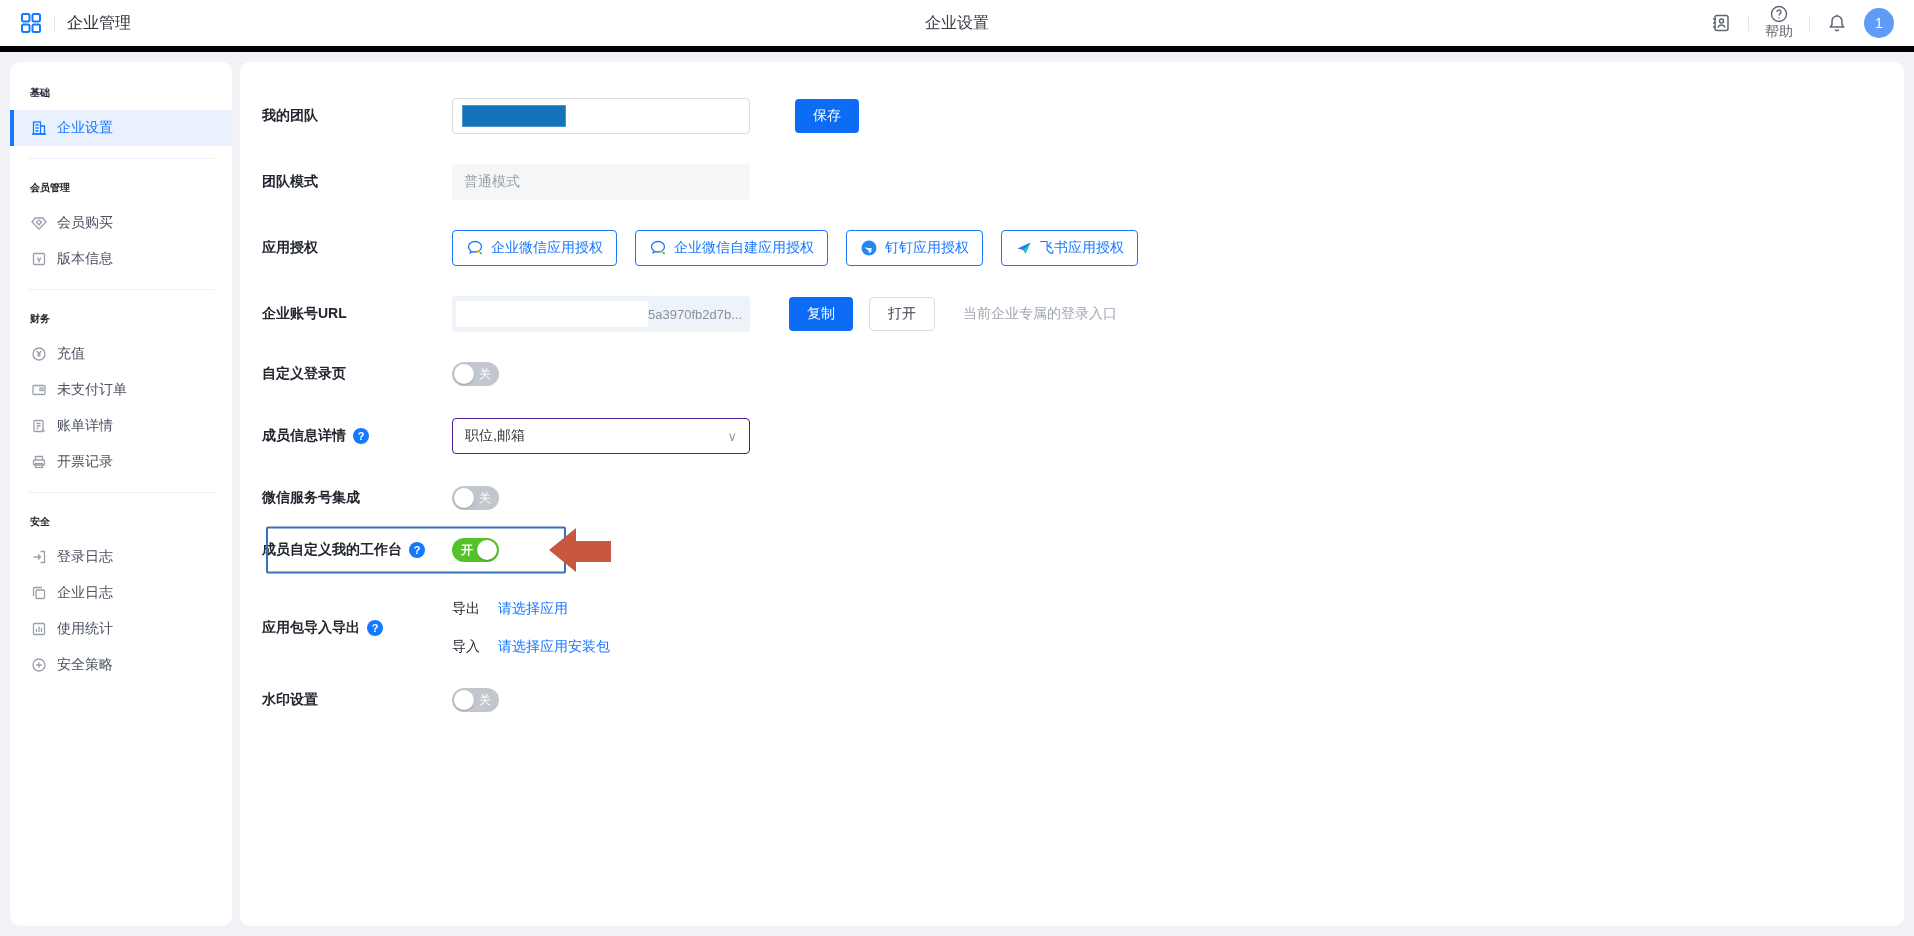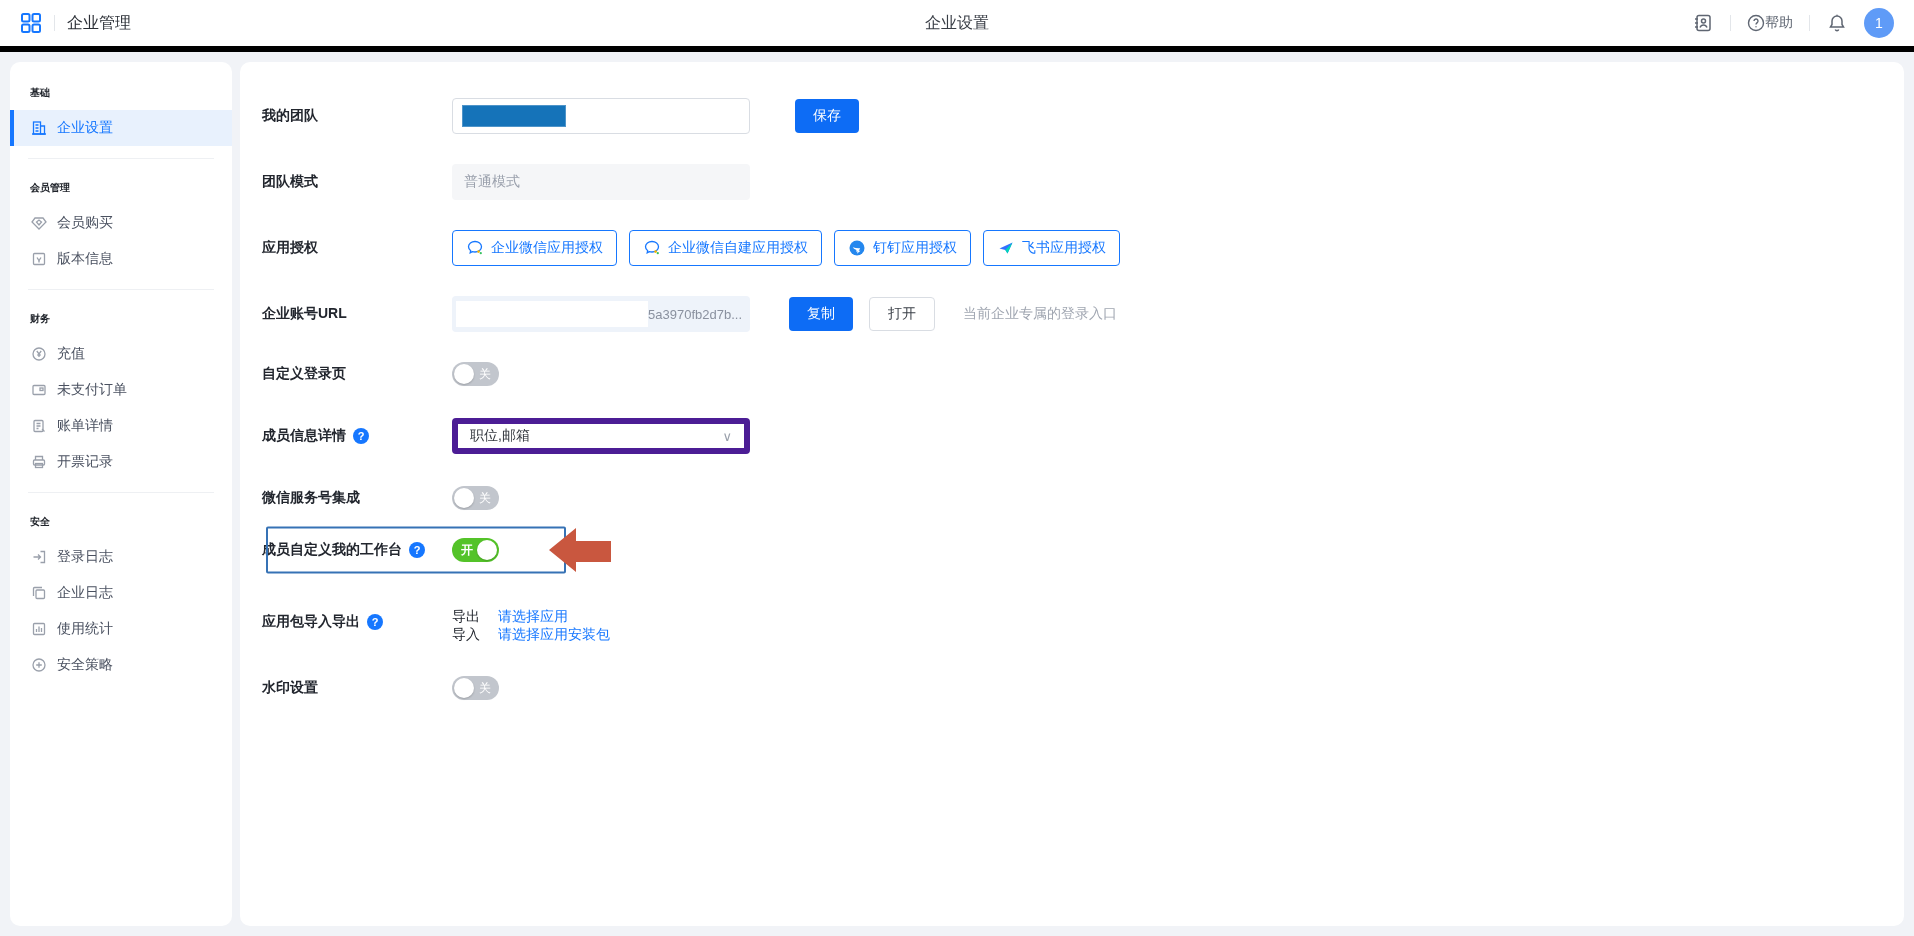--- a/index.html
+++ b/index.html
@@ -6,21 +6,21 @@
   html,body { width:1914px; height:936px; font-family:"Liberation Sans","DejaVu Sans",sans-serif; background:#f1f3f7; overflow:hidden; }
 
   
   .topbar { position:relative; height:52px; background:#fff; border-bottom:6px solid #000000; display:flex; align-items:center; padding:0 20px; }
   .topbar-left { display:flex; align-items:center; gap:12px; }
   .vdiv { width:1px; height:16px; background:#e3e6ea; }
   .app-title { font-size:16px; color:#2b2f36; }
   .page-title { position:absolute; left:50%; top:50%; transform:translate(-50%,-50%); font-size:16px; color:#383d45; }
   .topbar-right { margin-left:auto; display:flex; align-items:center; gap:16px; color:#5f6672; }
   .tb-icon { width:22px; height:22px; display:flex; align-items:center; justify-content:center; cursor:pointer; }
-  .help-wrap { display:flex; align-items:center; font-size:14px; cursor:pointer; }
+  .help-wrap { display:flex; align-items:center; font-size:14px; cursor:pointer;flex-direction:column; }
   .avatar { width:30px; height:30px; border-radius:50%; background:#5f9bf7; color:#fff; font-size:14px; display:flex; align-items:center; justify-content:center; cursor:pointer; }
 
   
   .layout { display:flex; gap:8px; padding:10px; height:884px; }
   .card { background:#fff; border-radius:10px; }
   .sidebar { width:222px; padding:14px 0 0 0; overflow:hidden; }
   .main { flex:1; padding:36px 30px 0 22px; position:relative; }
 
   
   .sec-header { padding:10px 20px; font-size:10px; font-weight:700; color:#20242b; }
@@ -36,40 +36,40 @@
   .q-badge { width:16px; height:16px; border-radius:50%; background:#1677ff; color:#fff; font-size:11px; font-weight:700; display:flex; align-items:center; justify-content:center; cursor:pointer; flex-shrink:0; }
 
   .text-input { width:298px; height:36px; border:1px solid #d9dde3; border-radius:4px; background:#fff; display:flex; align-items:center; padding:0 10px; }
   .redact-blue { width:102px; height:20px; background:#1573b9; outline:1px solid #4e94c9; }
   .input-disabled { width:298px; height:36px; border-radius:4px; background:#f5f6f8; display:flex; align-items:center; padding:0 12px; font-size:14px; color:#9ba1ad; }
 
   .btn { border:none; border-radius:4px; font-size:14px; cursor:pointer; font-family:Liberation Sans, sans-serif; }
   .btn-primary { background:#0d6cf5; color:#fff; height:34px; padding:0 18px; }
   .btn-plain { background:#fff; color:#3a3f47; height:34px; padding:0 18px; border:1px solid #d9dde3; }
   .btn-outline-blue { background:#fff; color:#1677ff; border:1px solid #1677ff; height:36px; padding:0 13px; display:flex; align-items:center; gap:7px; font-size:14px; }
-  .auth-group { display:flex; gap:12px; }
+  .auth-group { display:flex; gap:18px; }
 
   .url-box { width:298px; height:36px; border-radius:4px; background:#eef3fa; position:relative; display:flex; align-items:center; justify-content:flex-end; padding:0 8px; font-size:13px; color:#8a919f; overflow:hidden; }
   .url-redact { position:absolute; left:4px; top:5px; width:192px; height:26px; background:#fff; }
   .hint-text { font-size:14px; color:#a0a6b1; }
 
   .switch { width:47px; height:24px; border-radius:12px; position:relative; cursor:pointer; flex-shrink:0; }
   .switch .knob { position:absolute; top:2px; width:20px; height:20px; border-radius:50%; background:#fff; box-shadow:0 1px 2px rgba(0,0,0,.2); }
   .switch .st-label { position:absolute; top:50%; transform:translateY(-50%); font-size:12px; color:#fff; }
   .switch.off { background:#c2c6cd; }
   .switch.off .knob { left:2px; }
   .switch.off .st-label { right:8px; }
   .switch.on { background:#54c329; }
   .switch.on .knob { right:2px; }
   .switch.on .st-label { left:9px; font-weight:700; }
 
-  .select-box { width:298px; height:36px; border:6px solid #4c1d95; border-radius:4px; background:#fff; display:flex; align-items:center; padding:0 12px; font-size:14px; color:#33373e; cursor:pointer; }
+  .select-box { width:298px; height:36px; border:1px solid #4c1d95; border-radius:4px; background:#fff; display:flex; align-items:center; padding:0 12px; font-size:14px; color:#33373e; cursor:pointer; }
   .select-box .chev { margin-left:auto; color:#9aa0ab; font-size:13px; }
 
-  .pkg-lines { display:flex; flex-direction:column; gap:0;margin-top:8px; }
+  .pkg-lines { display:flex; flex-direction:column; gap:20px; }
   .pkg-line { display:flex; align-items:center; font-size:14px; }
   .pkg-key { color:#22262e; width:46px; }
   .link { color:#1677ff; cursor:pointer; text-decoration:none; font-size:14px; }
 
   .hl-box { position:absolute; left:4px; top:50%; transform:translateY(-50%); width:300px; height:47px; border:2px solid #3672b5; border-radius:2px; pointer-events:none; }
   .annot-arrow { position:absolute; left:287px; top:50%; transform:translateY(-50%); pointer-events:none; }
 
   .mb30 { margin-bottom:30px; }
   .mb32 { margin-bottom:32px; }
 </style>

